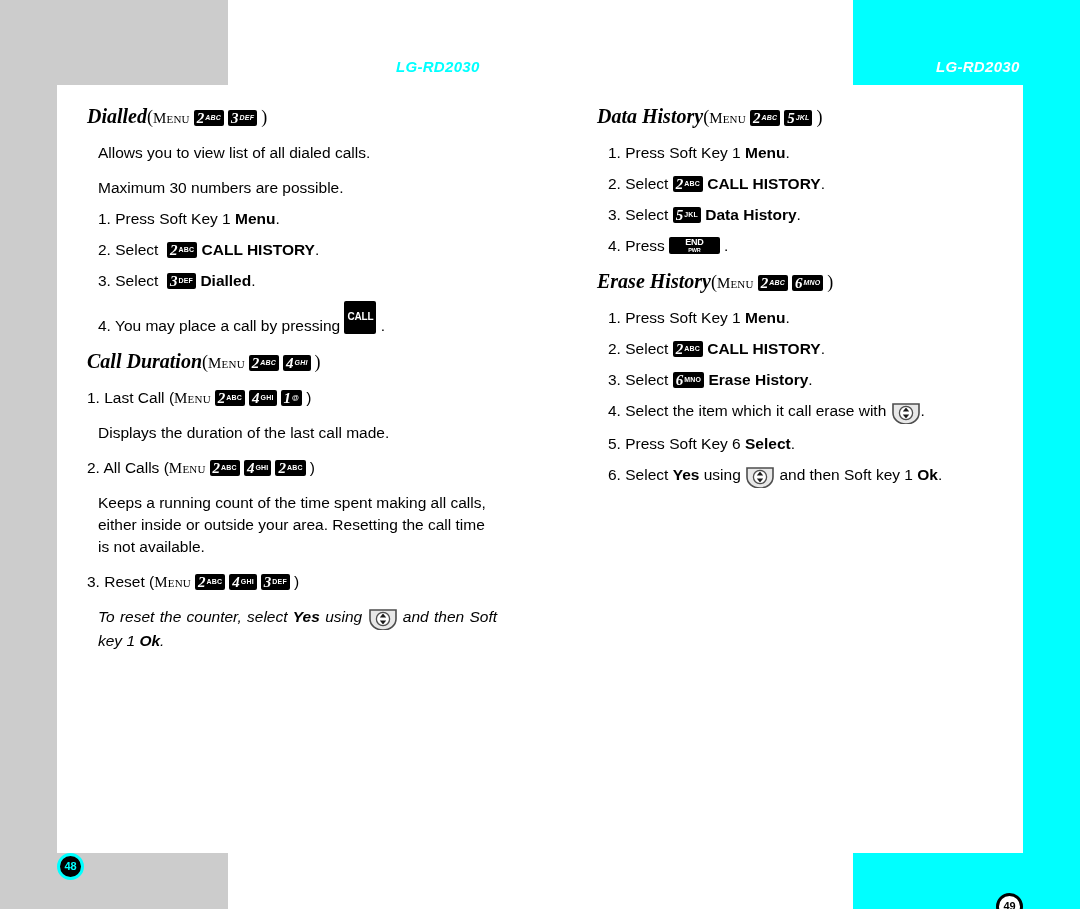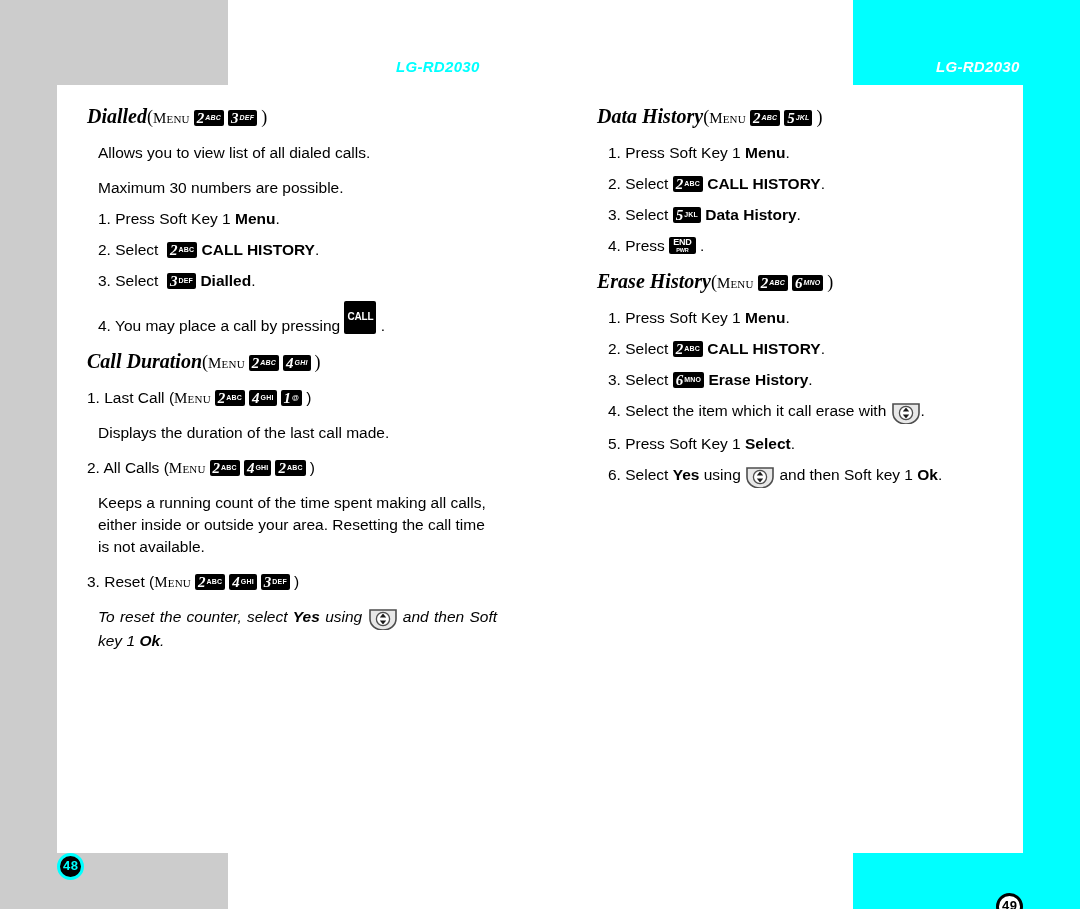--- a/index.html
+++ b/index.html
@@ -38,23 +38,23 @@
   }
   #head-left  { left: 396px; color: #00ffff; }
   #head-right { left: 936px; color: #ffffff; }
 
   
   .page-badge {
     position: absolute;
     width: 27px; height: 27px;
     border-radius: 50%;
     box-sizing: border-box;
-    font-size: 13px;
-    font-weight: bold;
-    font-family: Liberation Mono, monospace;
+    font-size: 11px;
+    font-weight: bold;
+    font-family: Liberation Sans, sans-serif;
     display: flex;
     align-items: center;
     justify-content: center;
     line-height: 1;
     text-align: right;
   }
   #page-left {
     left: 57px; top: 853px;
     background: #000000;
     border: 3px solid #00ffff;
@@ -156,21 +156,21 @@
     padding: 8px 3px;
     font-family: "Liberation Sans", sans-serif;
     font-weight: bold;
     font-size: 10px;
     line-height: 15px;
     letter-spacing: -0.2px;
   }
   
   .key.stack-key {
     height: 17px;
-    padding: 0 4px;
+    padding: 0 16px;
     line-height: 1;
     text-align: center;
   }
   .key.stack-key .top {
     display: block;
     font-family: "Liberation Sans", sans-serif;
     font-weight: bold;
     font-size: 9px;
     line-height: 10px;
     letter-spacing: -0.2px;
@@ -303,21 +303,21 @@
     <span class="navkey">
       <svg width="30" height="22" viewBox="0 0 30 22">
         <path d="M2 2 H28 V11 A13 11 0 0 1 2 11 Z" fill="#e8e8e8" stroke="#4d4d4d" stroke-width="1.6"></path>
         <circle cx="15" cy="11" r="6.6" fill="#ffffff" stroke="#4d4d4d" stroke-width="1.3"></circle>
         <path d="M15 5.4 L18.2 9.6 H11.8 Z" fill="#1a1a1a"></path>
         <path d="M15 16.6 L11.8 12.4 H18.2 Z" fill="#1a1a1a"></path>
       </svg>
     </span><span>.</span></p>
 
   <p class="step tight"><span>5.</span>
-    <span>Press Soft Key 1</span>
+    <span>Press Soft Key 6</span>
     <b>Select</b><span>.</span></p>
 
   <p class="step"><span>6.</span>
     <span>Select</span> <b>Yes</b>
     <span>using</span>
     <span class="navkey">
       <svg width="30" height="22" viewBox="0 0 30 22">
         <path d="M2 2 H28 V11 A13 11 0 0 1 2 11 Z" fill="#e8e8e8" stroke="#4d4d4d" stroke-width="1.6"></path>
         <circle cx="15" cy="11" r="6.6" fill="#ffffff" stroke="#4d4d4d" stroke-width="1.3"></circle>
         <path d="M15 5.4 L18.2 9.6 H11.8 Z" fill="#1a1a1a"></path>

